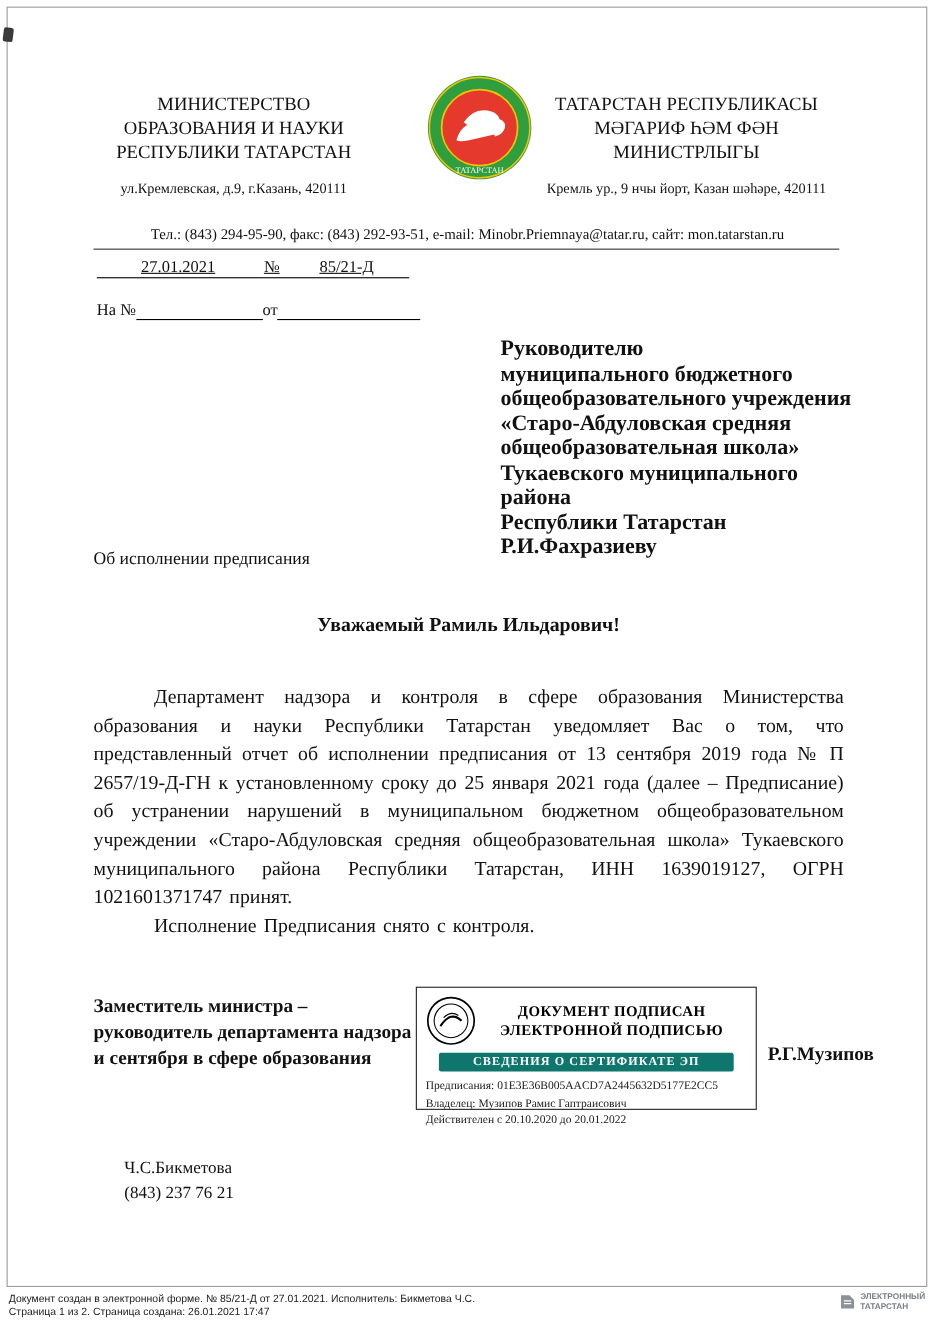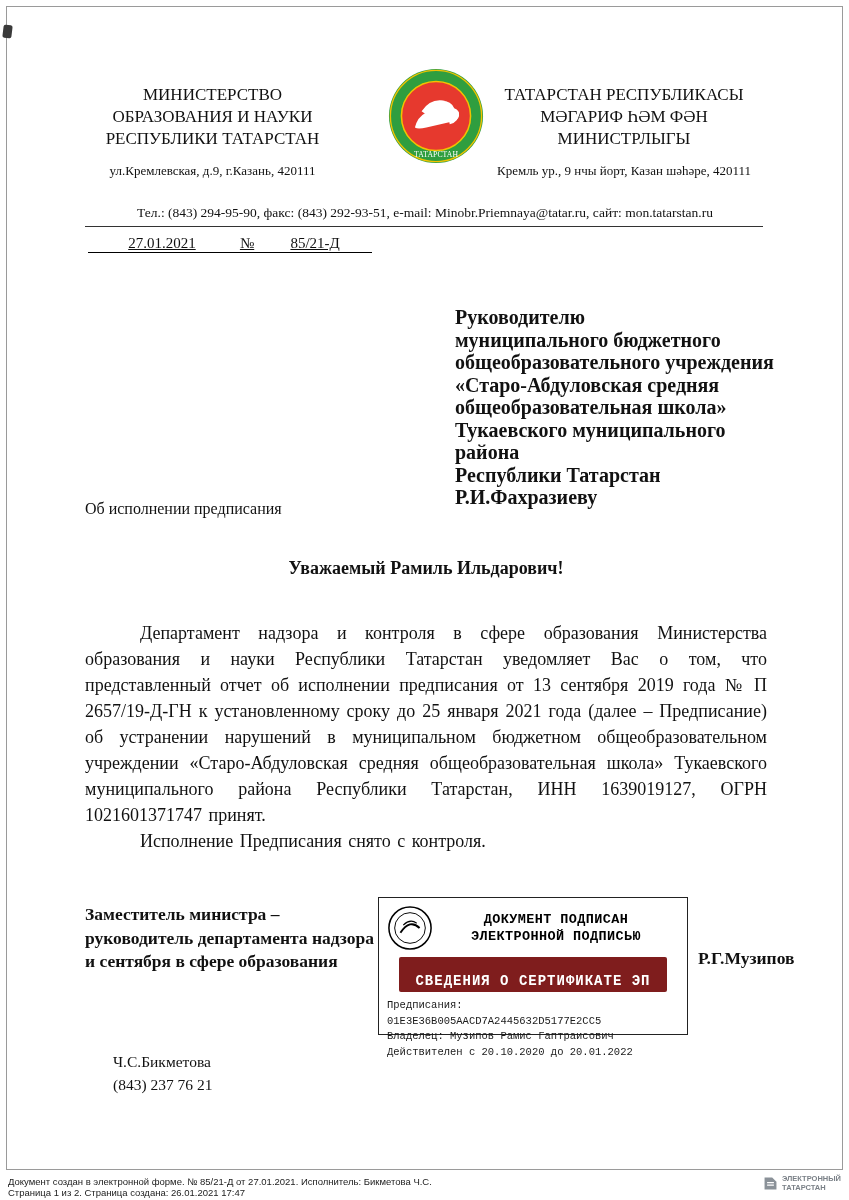--- a/index.html
+++ b/index.html
@@ -43,29 +43,29 @@
   .body-text{position:absolute;left:85px;top:620px;width:682px;font-size:18px;line-height:26px;
         text-align:justify;}
   .body-text p{margin:0;text-indent:55px;word-spacing:2px;}
 
   
   .sig-title{position:absolute;left:85px;top:903px;font-weight:bold;font-size:17.5px;
         line-height:23.5px;z-index:1;}
   .sig-name{position:absolute;left:698px;top:948px;font-weight:bold;font-size:17.5px;z-index:6;}
 
   
-  .stamp{position:absolute;left:378px;top:897px;width:310px;height:138px;background:#fff;
-        border:1px solid #222;z-index:5;font-family:Liberation Mono, monospace;
+  .stamp{position:absolute;left:378px;top:897px;width:310px;height:112px;background:#fff;
+        border:1px solid #222;z-index:5;font-family:Liberation Serif, serif;
         box-sizing:border-box;padding:7px 8px 0 8px;}
   .stamp-head{display:flex;align-items:center;}
   .stamp-emblem{width:46px;height:46px;flex:0 0 46px;}
   .stamp-title{flex:1;text-align:center;font-weight:bold;font-size:13.5px;line-height:17px;
         letter-spacing:0.4px;color:#000;}
-  .stamp-bar{margin:6px auto 0 auto;width:92%;background:#7f1d1d;color:#fff;text-align:center;
-        font-size:14px;font-weight:bold;letter-spacing:1px;padding:16px 0 3px 0;border-radius:2px;}
+  .stamp-bar{margin:6px auto 0 auto;width:92%;background:#0f766e;color:#fff;text-align:center;
+        font-size:11px;font-weight:bold;letter-spacing:1px;padding:2px 0 3px 0;border-radius:2px;}
   .stamp-info{margin-top:6px;font-size:10.5px;line-height:15.5px;color:#1a1a1a;}
 
   
   .executor{position:absolute;left:85px;top:1050px;font-size:15.5px;line-height:23px;margin-left:28px;}
 
   
   .footer-text{position:absolute;left:8px;top:1176px;font-family:"Liberation Sans","DejaVu Sans",sans-serif;
         font-size:9.5px;line-height:11px;color:#222;}
   .footer-logo{position:absolute;right:8px;top:1175px;display:flex;align-items:center;gap:3px;}
   .footer-logo-text{font-family:"Liberation Sans","DejaVu Sans",sans-serif;font-size:7.5px;
@@ -104,20 +104,26 @@
     <div class="org-address">Кремль ур., 9 нчы йорт, Казан шәһәре, 420111</div>
   </div>
 
   <div class="contacts">Тел.: (843) 294-95-90, факс: (843) 292-93-51, e-mail: Minobr.Priemnaya@tatar.ru, сайт: mon.tatarstan.ru</div>
   <div class="header-rule"></div>
 
   <div class="ref-row">
     <span class="ref-date">27.01.2021</span>
     <span class="ref-no-sign">№</span>
     <span class="ref-number">85/21-Д</span>
+  </div>
+  <div class="reply-row">
+    <span>На №</span>
+    <span class="blank-line blank-1"></span>
+    <span>от</span>
+    <span class="blank-line blank-2"></span>
   </div>
 
   <div class="recipient prelines">Руководителю
 муниципального бюджетного
 общеобразовательного учреждения
 «Старо-Абдуловская средняя
 общеобразовательная школа»
 Тукаевского муниципального района
 Республики Татарстан
 Р.И.Фахразиеву</div>

